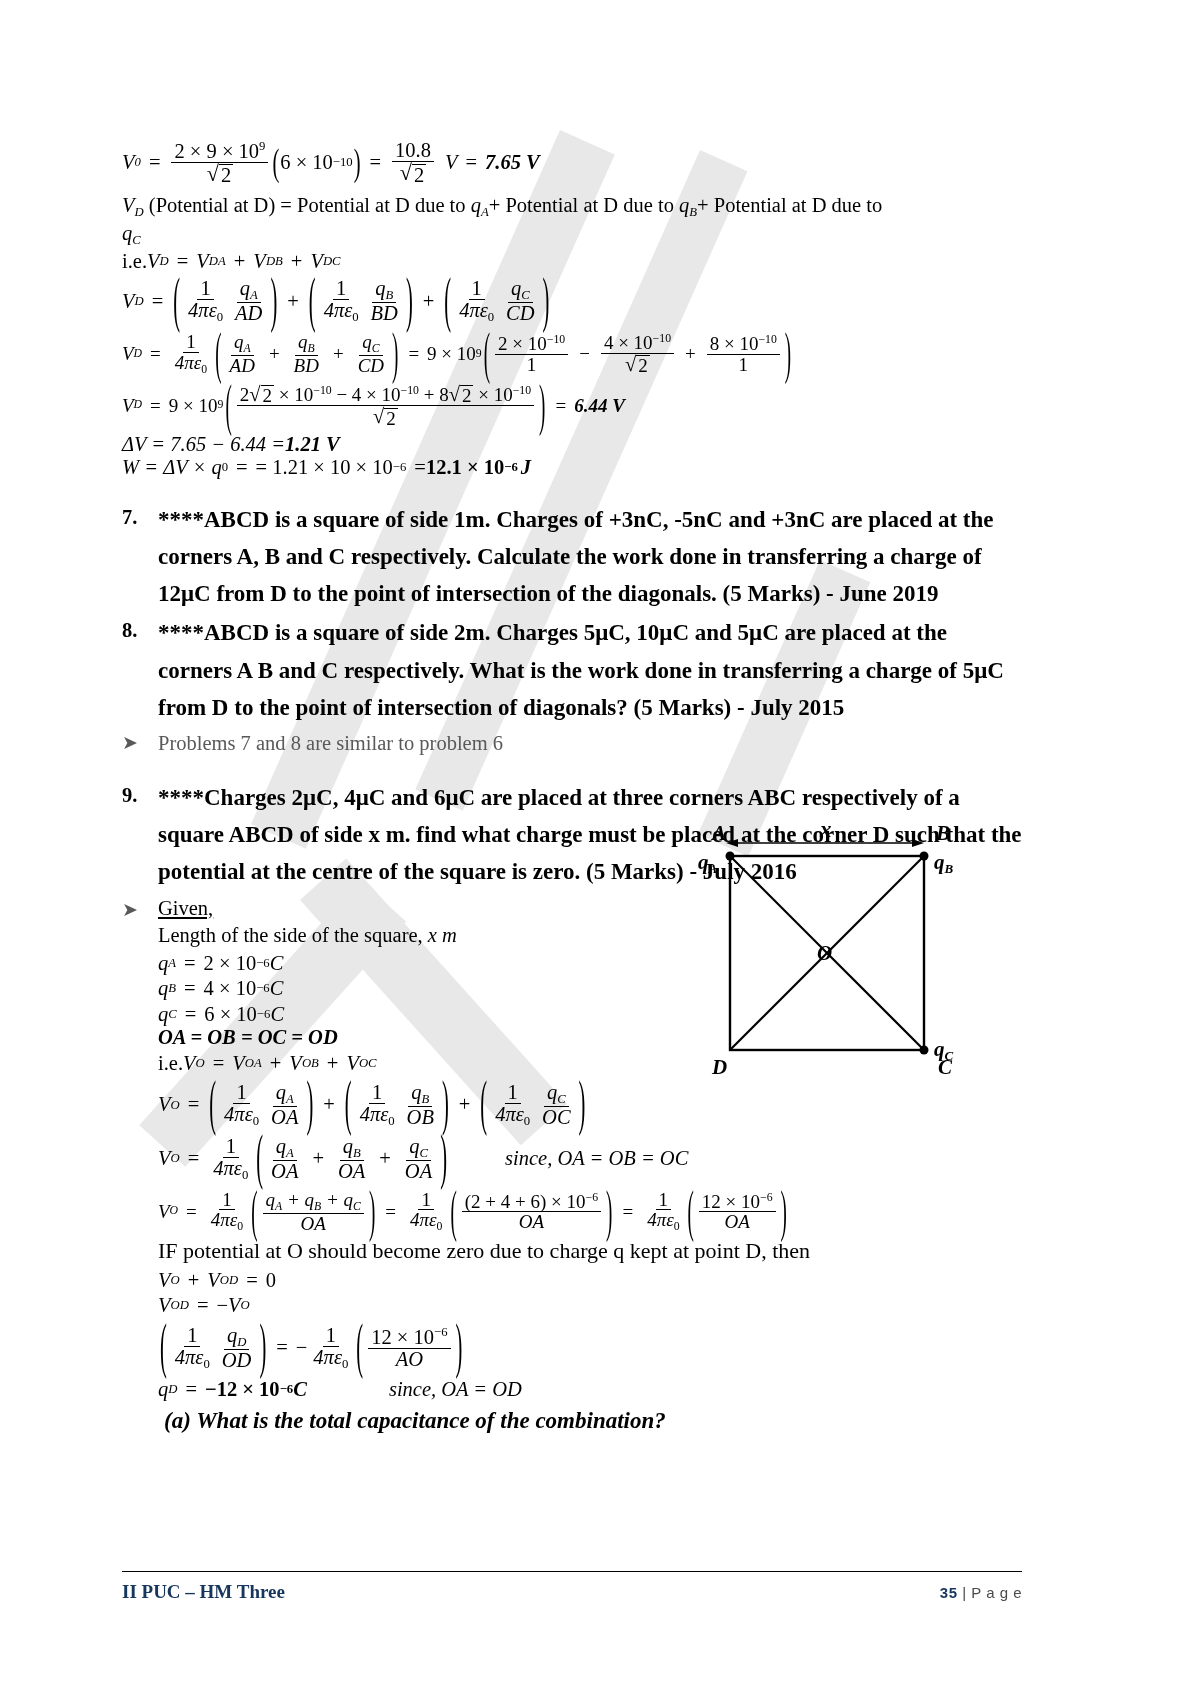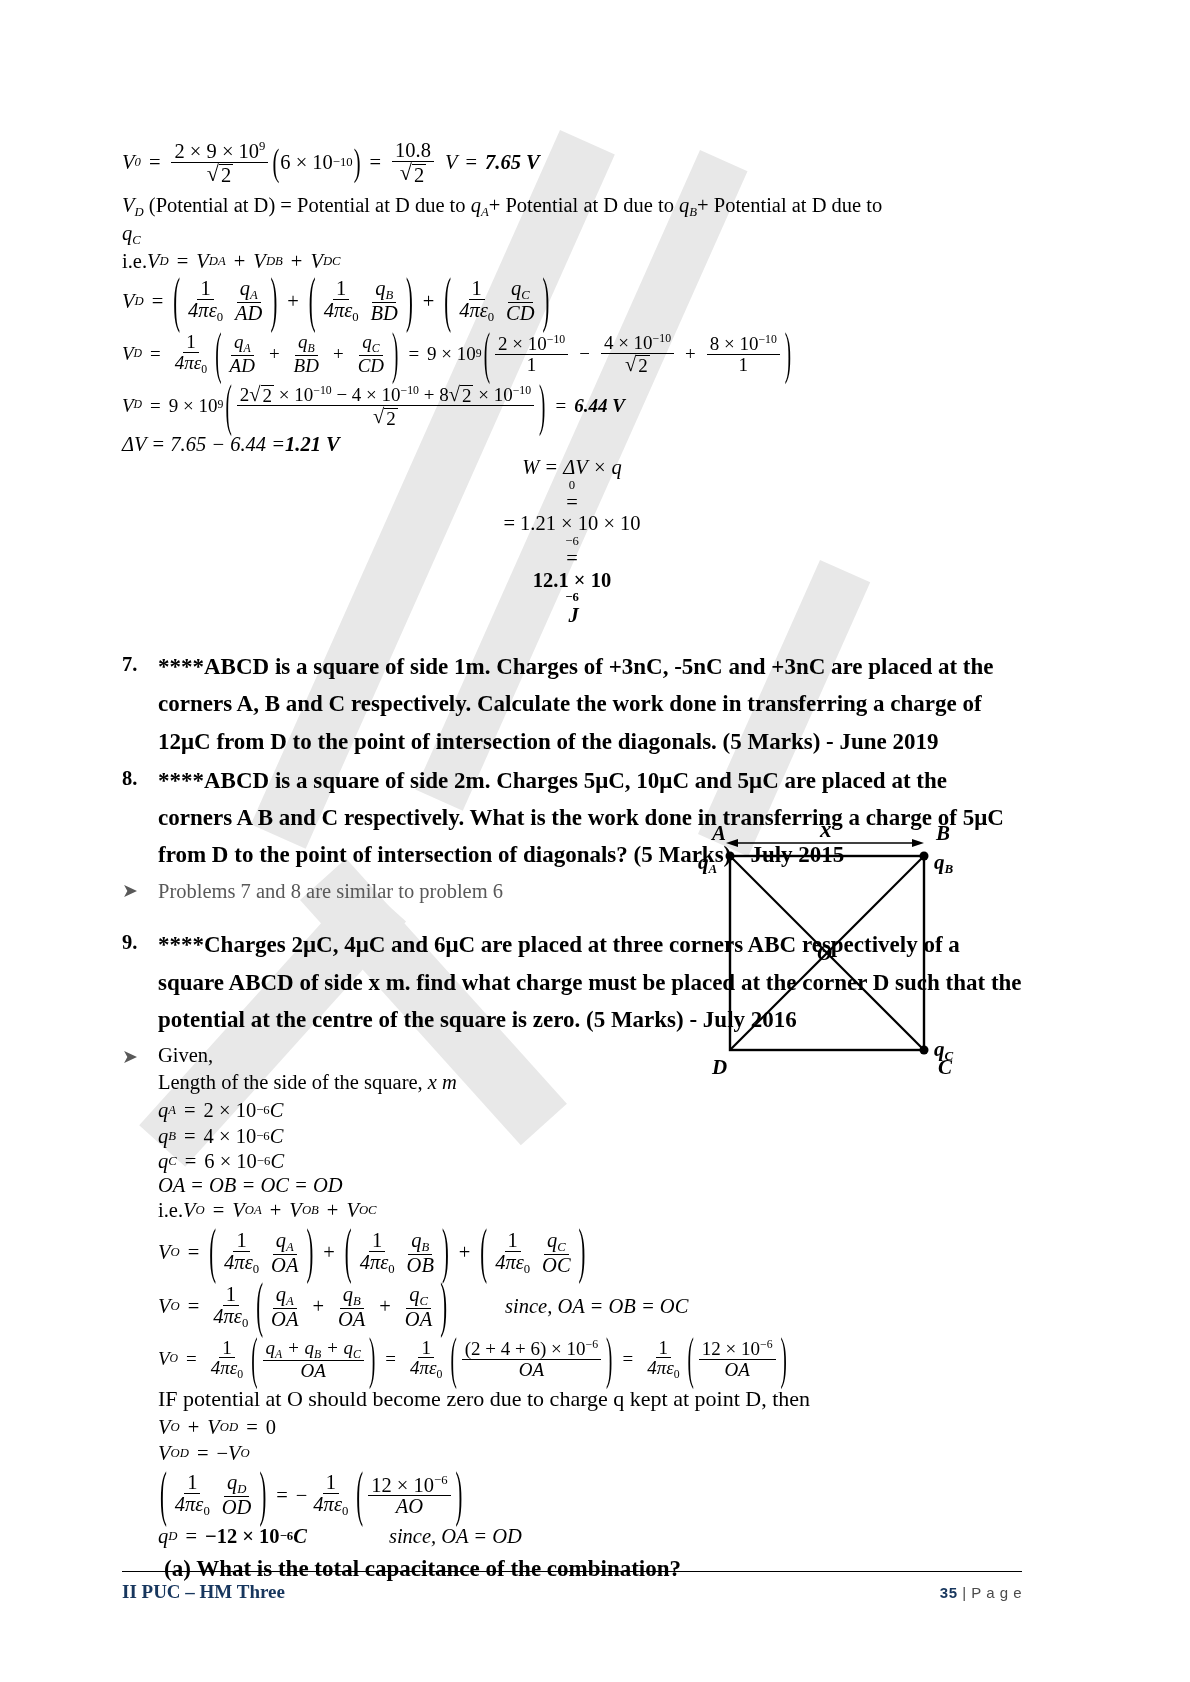--- a/index.html
+++ b/index.html
@@ -360,21 +360,21 @@
       <span class="pR2">)</span>
         </span>
       <span class="sp"></span>=<span class="sp"></span><span class="bi">6.44 V</span>
     </div>
 
     <div class="mathline" style="margin-top:6px;">
       <span class="it">ΔV = 7.65 − 6.44 = </span>
       <span class="bi">1.21 V</span>
     </div>
 
-    <div class="mathline" style="margin-top:2px;flex-direction:column;">
+    <div class="mathline" style="margin-top:2px;">
       <span class="it">W  =  ΔV  ×  q</span><span class="subn">0</span>
       <span class="sp"></span>=<span class="sp"></span>
       <span>=  1.21  ×  10 × 10</span><span class="sup">−6</span>
       <span class="sp"></span><span>= </span>
       <span class="bu">12.1 × 10</span><span class="sup bu">−6</span>
       <span class="bi" style="margin-left:3px;">J</span>
     </div>
 
     <div class="qitem" style="margin-top:22px;">
       <div class="qnum">7.</div>
@@ -393,40 +393,40 @@
 
     <div class="qitem" style="margin-top:20px;">
       <div class="qnum">9.</div>
       <div class="qbody">****Charges 2μC, 4μC and 6μC are placed at three corners ABC respectively of a square ABCD of side x m. find what charge must be placed at the corner D such that the potential at the centre of the square is zero. (5 Marks) - July 2016</div>
     </div>
 
     <div class="bullet-item" style="margin-top:4px;">
       <div class="bullet-mark">➤</div>
       <div class="given-body">
 
-        <div style="font-size:20.5px;line-height:1.32;">Given,</div>
+        <div style="font-size:20.5px;line-height:1.32;text-decoration:underline;">Given,</div>
 
         <div style="font-size:20.5px;line-height:1.32;">
           <span>Length of the side of the square, </span><span class="it">x m</span>
         </div>
 
         <div class="mathline" style="margin-top:4px;">
           <span class="it">q</span><span class="sub">A</span><span class="sp"></span>=<span class="sp"></span>
           <span>2 × 10</span><span class="sup">−6</span><span class="it">C</span>
         </div>
         <div class="mathline" style="margin-top:4px;">
           <span class="it">q</span><span class="sub">B</span><span class="sp"></span>=<span class="sp"></span>
           <span>4 × 10</span><span class="sup">−6</span><span class="it">C</span>
         </div>
         <div class="mathline" style="margin-top:4px;">
           <span class="it">q</span><span class="sub">C</span><span class="sp"></span>=<span class="sp"></span>
           <span>6 × 10</span><span class="sup">−6</span><span class="it">C</span>
         </div>
 
-        <div class="mathline it" style="">OA = OB = OC = OD</div>
+        <div class="mathline it" style="font-weight:bold;">OA = OB = OC = OD</div>
 
         <div class="mathline" style="margin-top:4px;">
           <span>i.e. </span>
           <span class="it">V</span><span class="sub">O</span><span class="sp"></span>=<span class="sp"></span>
           <span class="it">V</span><span class="sub">OA</span><span class="sp"></span>+<span class="sp"></span>
           <span class="it">V</span><span class="sub">OB</span><span class="sp"></span>+<span class="sp"></span>
           <span class="it">V</span><span class="sub">OC</span>
         </div>
 
         <div class="mathline" style="margin-top:8px;">
@@ -581,21 +581,21 @@
         <div class="mathline" style="margin-top:8px;">
           <span class="it">q</span><span class="sub">D</span><span class="sp"></span>=<span class="sp"></span>
           <span class="bu">−12 × 10</span><span class="sup bu">−6</span><span class="bi">C</span>
           <span class="sp-xl"></span><span class="sp-l"></span>
           <span class="it">since, OA = OD</span>
         </div>
 
       </div>
     </div>
 
-    <div class="qitem" style="margin-top:0;">
+    <div class="qitem" style="margin-top:0;font-style:italic;">
       <div class="qnum" style="width:42px;flex:0 0 42px;"></div>
       <div class="qbody">(a) What is the total capacitance of the combination?</div>
     </div>
 
   </div>
 
   <div class="diagram">
     <svg width="310" height="265" viewBox="0 0 310 265">
 
       <line x1="40" y1="20" x2="230" y2="20" stroke="#000" stroke-width="1.6"></line>

